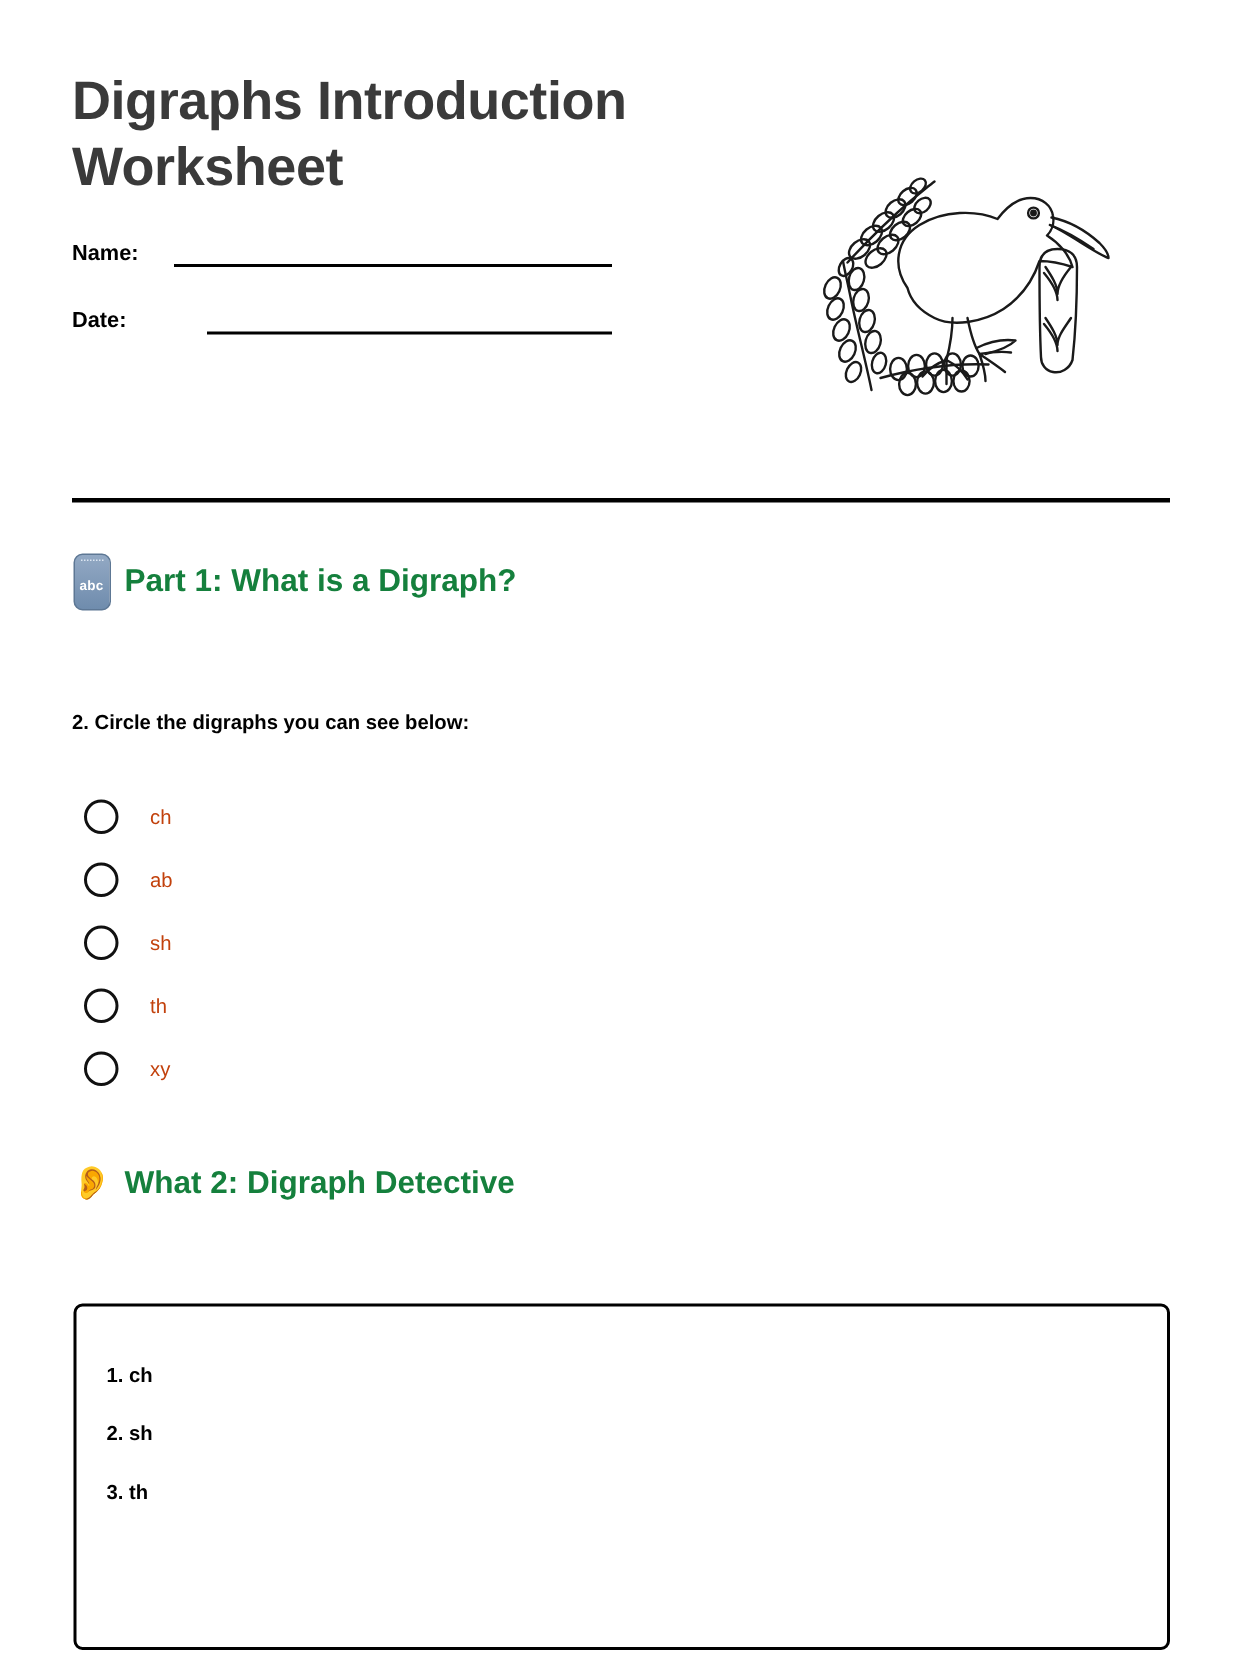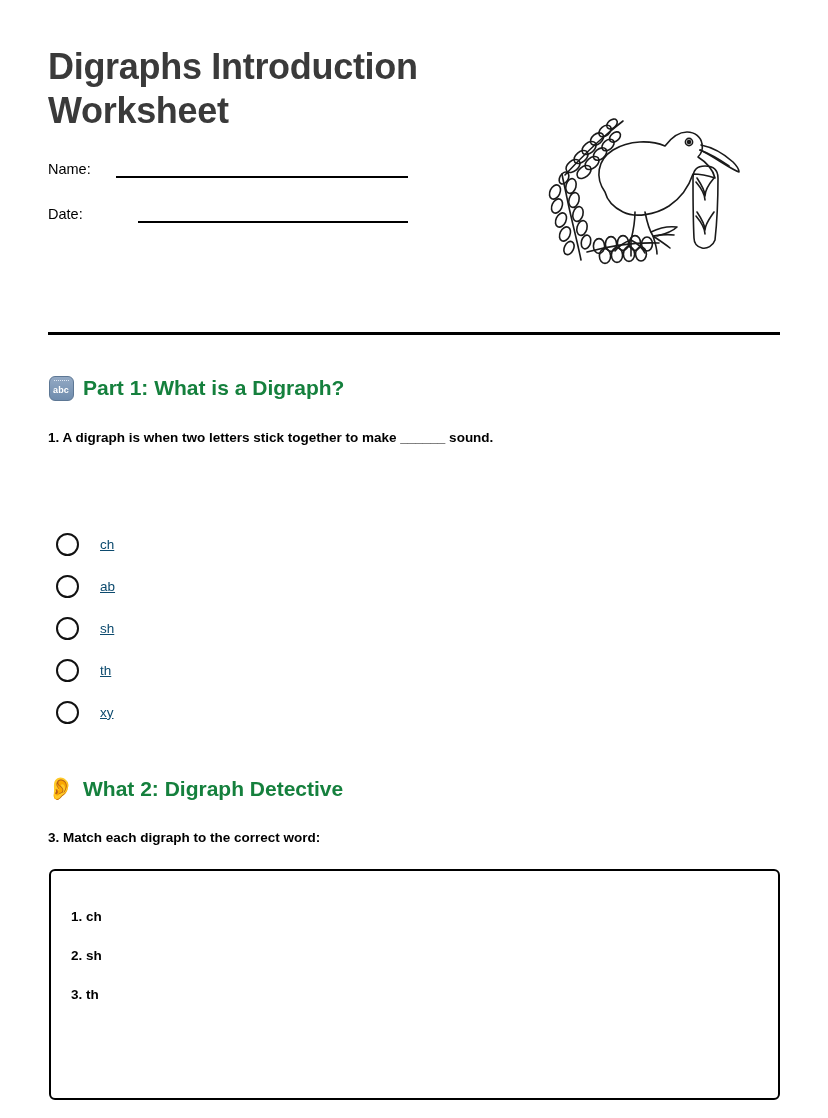--- a/index.html
+++ b/index.html
@@ -40,21 +40,21 @@
     position: absolute;
     left: 48px;
     display: flex;
     align-items: flex-end;
     width: 360px;
   }
   .field-row.name { top: 158px; }
   .field-row.date { top: 203px; gap: 24px; }
   .field-label {
     font-size: 14.5px;
-    font-weight: normal;
+    font-weight: bold;
     color: #000;
     white-space: nowrap;
     line-height: 18px;
   }
   .field-line {
     flex: 1 1 auto;
     border-bottom: 2px solid #000;
     height: 18px;
   }
   .field-row.name .field-label { width: 68px; }
@@ -102,21 +102,21 @@
     font-weight: bold;
     color: #15803d;
     white-space: nowrap;
   }
   #part1-heading { top: 375px; }
   #part2-heading { top: 776px; }
 
   
   .abc-glyph {
     width: 25px;
-    height: 25px;
+    height: 38px;
     border-radius: 6px;
     background: linear-gradient(#93a9c4, #6f8cad);
     border: 1px solid #5d7794;
     box-sizing: border-box;
     display: flex;
     align-items: center;
     justify-content: center;
     position: relative;
   }
   .abc-glyph::before {
@@ -166,23 +166,22 @@
     height: 23px;
     border: 2.5px solid #111111;
     border-radius: 50%;
     box-sizing: border-box;
     flex: 0 0 auto;
   }
   .option-label {
     margin-left: 21px;
     font-size: 13.5px;
     font-weight: normal;
-    color: #0c4a6e;
+    color: #c2410c;
     line-height: 1;
-    text-decoration: underline;
   }
 
   
   .match-box {
     position: absolute;
     left: 49px;
     top: 869px;
     width: 731px;
     height: 231px;
     border: 2px solid #000000;
@@ -308,22 +307,22 @@
 
   <div class="section-heading" id="part1-heading">
     <span class="emoji-icon">
       <span class="abc-glyph">
           <span>abc</span>
         </span>
     </span>
     <span class="heading-text">Part 1: What is a Digraph?</span>
   </div>
 
-  <div class="question" id="q1">1. A digraph is when two letters stick together to make ______ sound.</div>
-
+
+  <div class="question" id="q2">2. Circle the digraphs you can see below:</div>
 
   <div class="options">
     <div class="option-row">
       <span class="option-circle"></span>
       <span class="option-label">ch</span>
     </div>
     <div class="option-row">
       <span class="option-circle"></span>
       <span class="option-label">ab</span>
     </div>
@@ -339,21 +338,20 @@
       <span class="option-circle"></span>
       <span class="option-label">xy</span>
     </div>
   </div>
 
   <div class="section-heading" id="part2-heading">
     <span class="emoji-icon">👂</span>
     <span class="heading-text">What 2: Digraph Detective</span>
   </div>
 
-  <div class="question" id="q3">3. Match each digraph to the correct word:</div>
 
   <div class="match-box">
     <div class="match-col left">
       <div class="match-item">1. ch</div>
       <div class="match-item">2. sh</div>
       <div class="match-item">3. th</div>
     </div>
   </div>
 
 </div>

